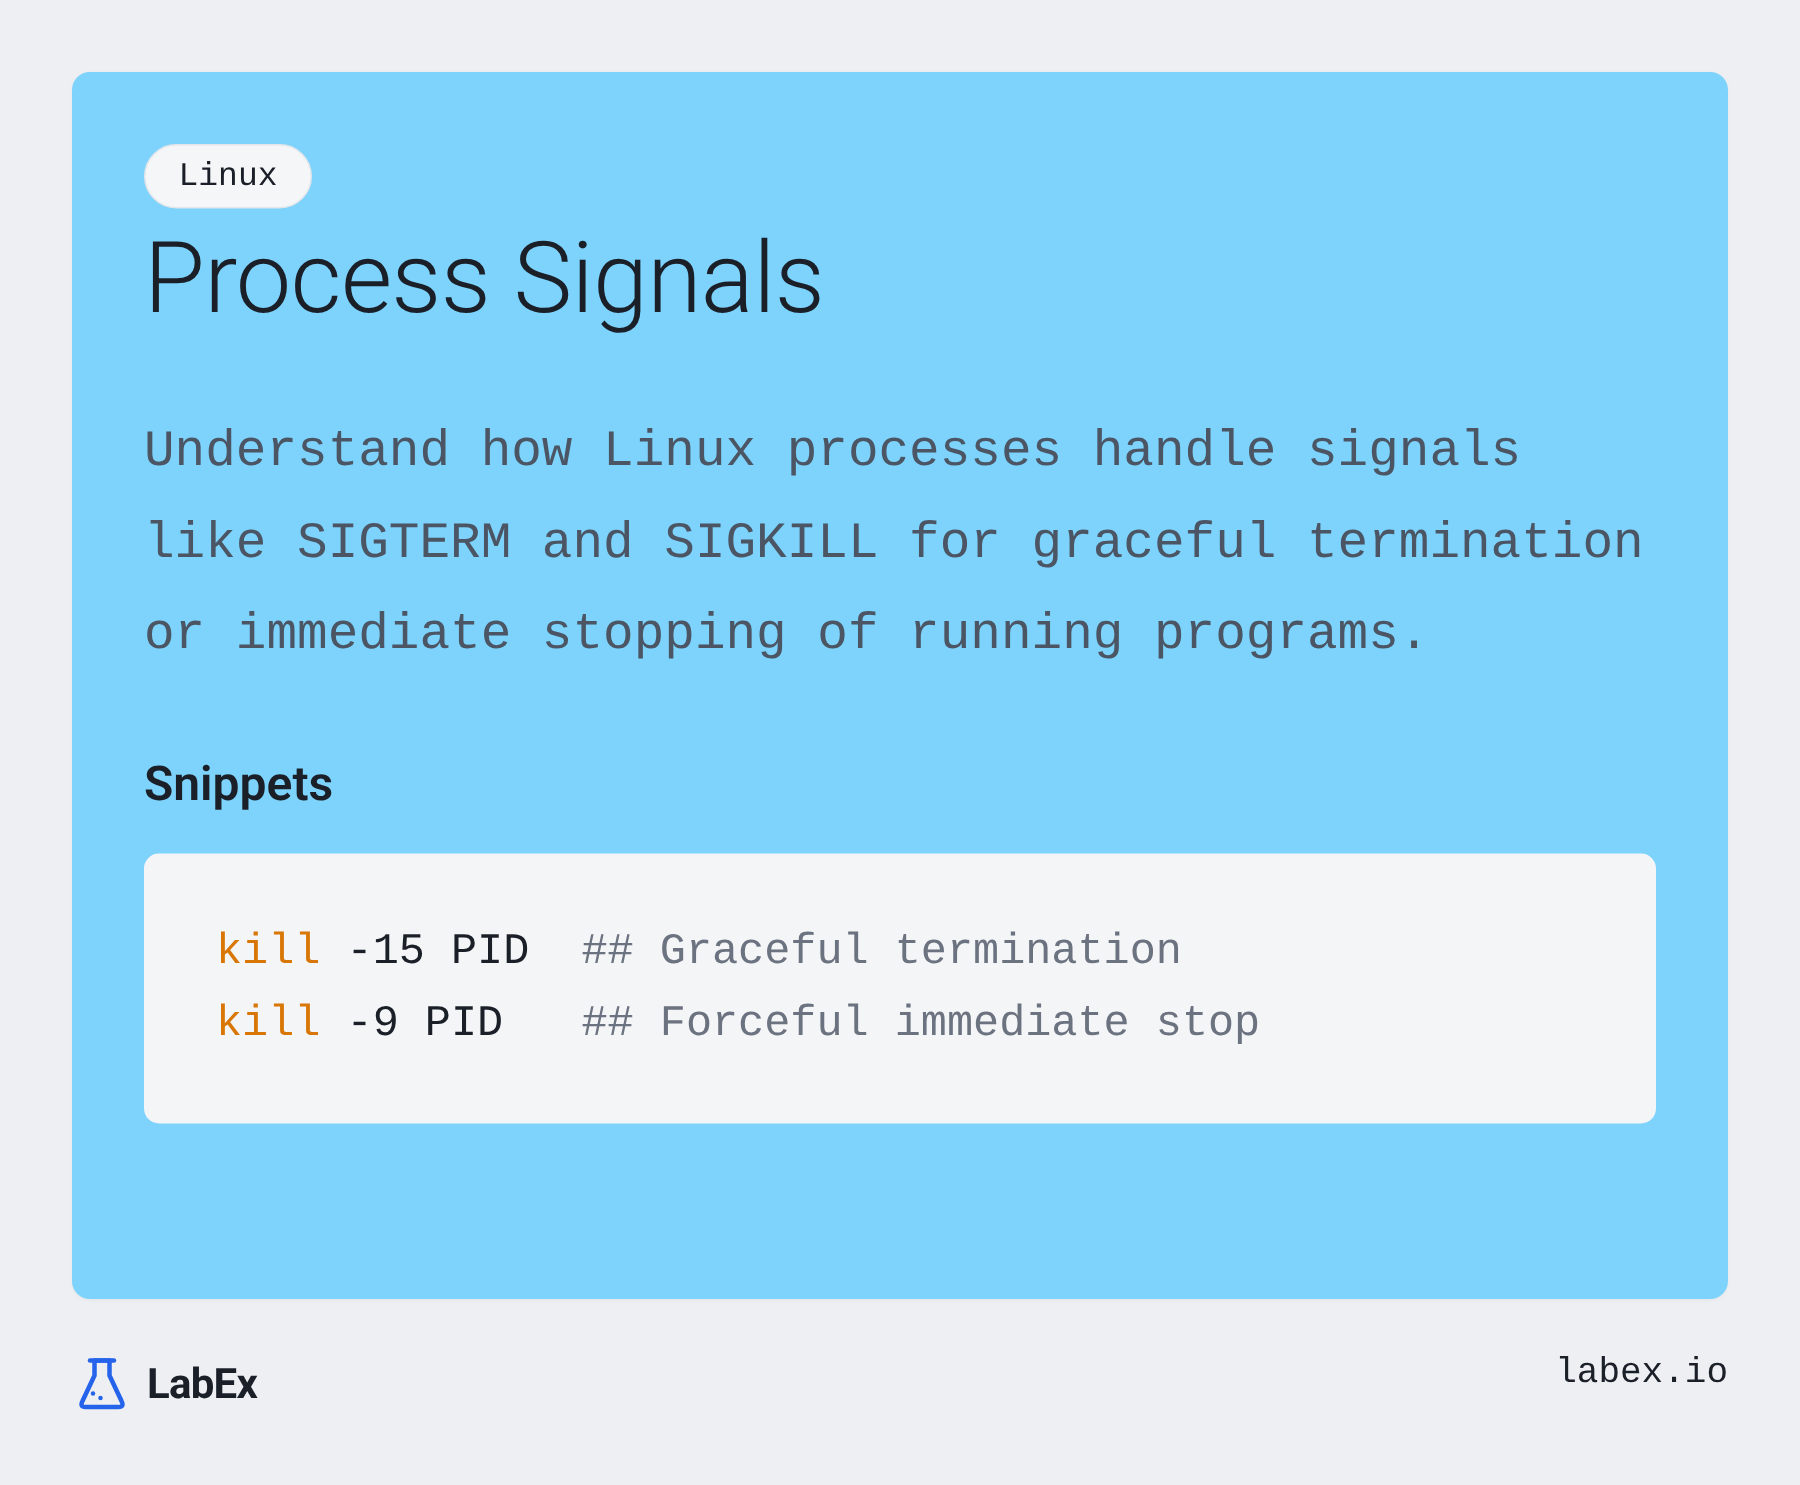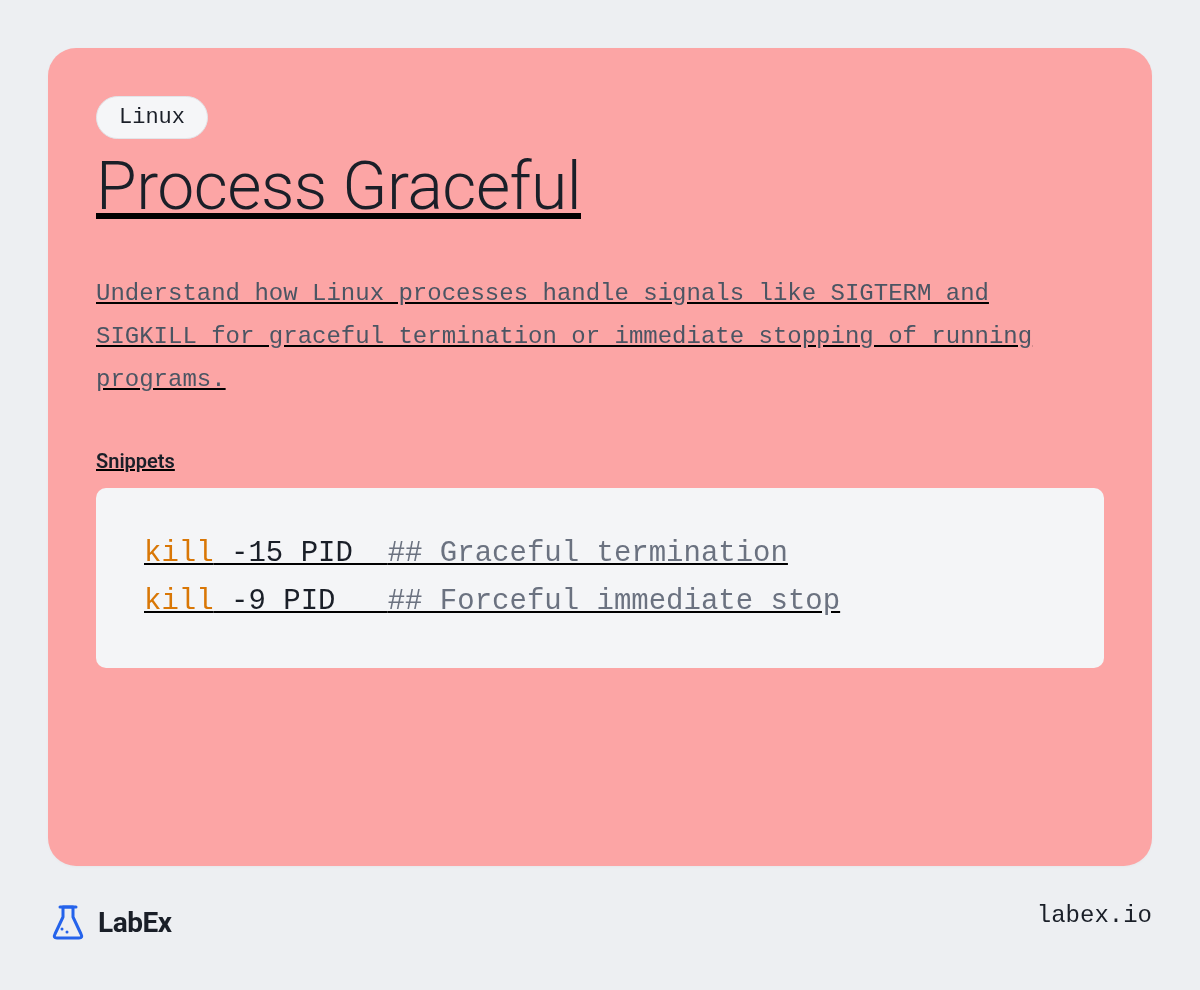--- a/index.html
+++ b/index.html
@@ -10,26 +10,25 @@
     body {
       width: 1200px;
       height: 990px;
       background: #edeff2;
       font-family: -apple-system, BlinkMacSystemFont, 'Segoe UI', Roboto, sans-serif;
       padding: 48px;
       display: flex;
       flex-direction: column;
     }
     .card {
-      background: #fca5a5;
-      border-radius: 28px;
+      background: #7dd3fc;
+      border-radius: 12px;
       padding: 48px 48px 56px 48px;
       flex: 1;
       box-shadow: 0 1px 3px rgba(0,0,0,0.03);
-      text-decoration: underline;
     }
     .tag {
       display: inline-block;
       background: #f5f6f8;
       border: 1px solid #e2e5e9;
       border-radius: 999px;
       padding: 8px 22px;
       font-family: 'SFMono-Regular', Consolas, 'Liberation Mono', Menlo, monospace;
       font-size: 22px;
       color: #1a1f28;
@@ -38,30 +37,30 @@
     .title {
       font-size: 66px;
       font-weight: 300;
       color: #1a1f28;
       letter-spacing: -0.5px;
       margin-bottom: 48px;
       line-height: 1.1;
     }
     .description {
       font-family: 'SFMono-Regular', Consolas, 'Liberation Mono', Menlo, monospace;
-      font-size: 24px;
+      font-size: 34px;
       color: #4b5563;
       line-height: 1.8;
       margin-bottom: 48px;
     }
     .snippets-heading {
-      font-size: 20px;
+      font-size: 32px;
       font-weight: 600;
       color: #1a1f28;
-      margin-bottom: 15px;
+      margin-bottom: 28px;
     }
     .code-block {
       background: #f4f5f7;
       border-radius: 10px;
       padding: 42px 48px;
       font-family: 'SFMono-Regular', Consolas, 'Liberation Mono', Menlo, monospace;
       font-size: 29px;
       line-height: 1.65;
       color: #1a1f28;
       white-space: pre;
@@ -96,21 +95,21 @@
       font-family: 'SFMono-Regular', Consolas, 'Liberation Mono', Menlo, monospace;
       font-size: 24px;
       color: #1a1f28;
     }
   </style>
 </head>
 <body>
 
 <div class="card">
   <div class="tag">Linux</div>
-  <h1 class="title">Process Graceful</h1>
+  <h1 class="title">Process Signals</h1>
   <p class="description">Understand how Linux processes handle signals like SIGTERM and SIGKILL for graceful termination or immediate stopping of running programs.</p>
   <h2 class="snippets-heading">Snippets</h2>
   <div class="code-block"><span class="code-keyword">kill</span><span> -15 PID  </span><span class="code-comment">## Graceful termination</span>
 <span class="code-keyword">kill</span><span> -9 PID   </span><span class="code-comment">## Forceful immediate stop</span></div>
 </div>
 
 <div class="footer">
   <div class="logo-wrap">
     <svg class="logo-icon" viewBox="0 0 40 40" fill="none">
       <path d="M15 5 L15 15 L7 32 Q5 36 9 36 L31 36 Q35 36 33 32 L25 15 L25 5 Z" stroke="#2563eb" stroke-width="3" stroke-linejoin="round" fill="none"></path>

